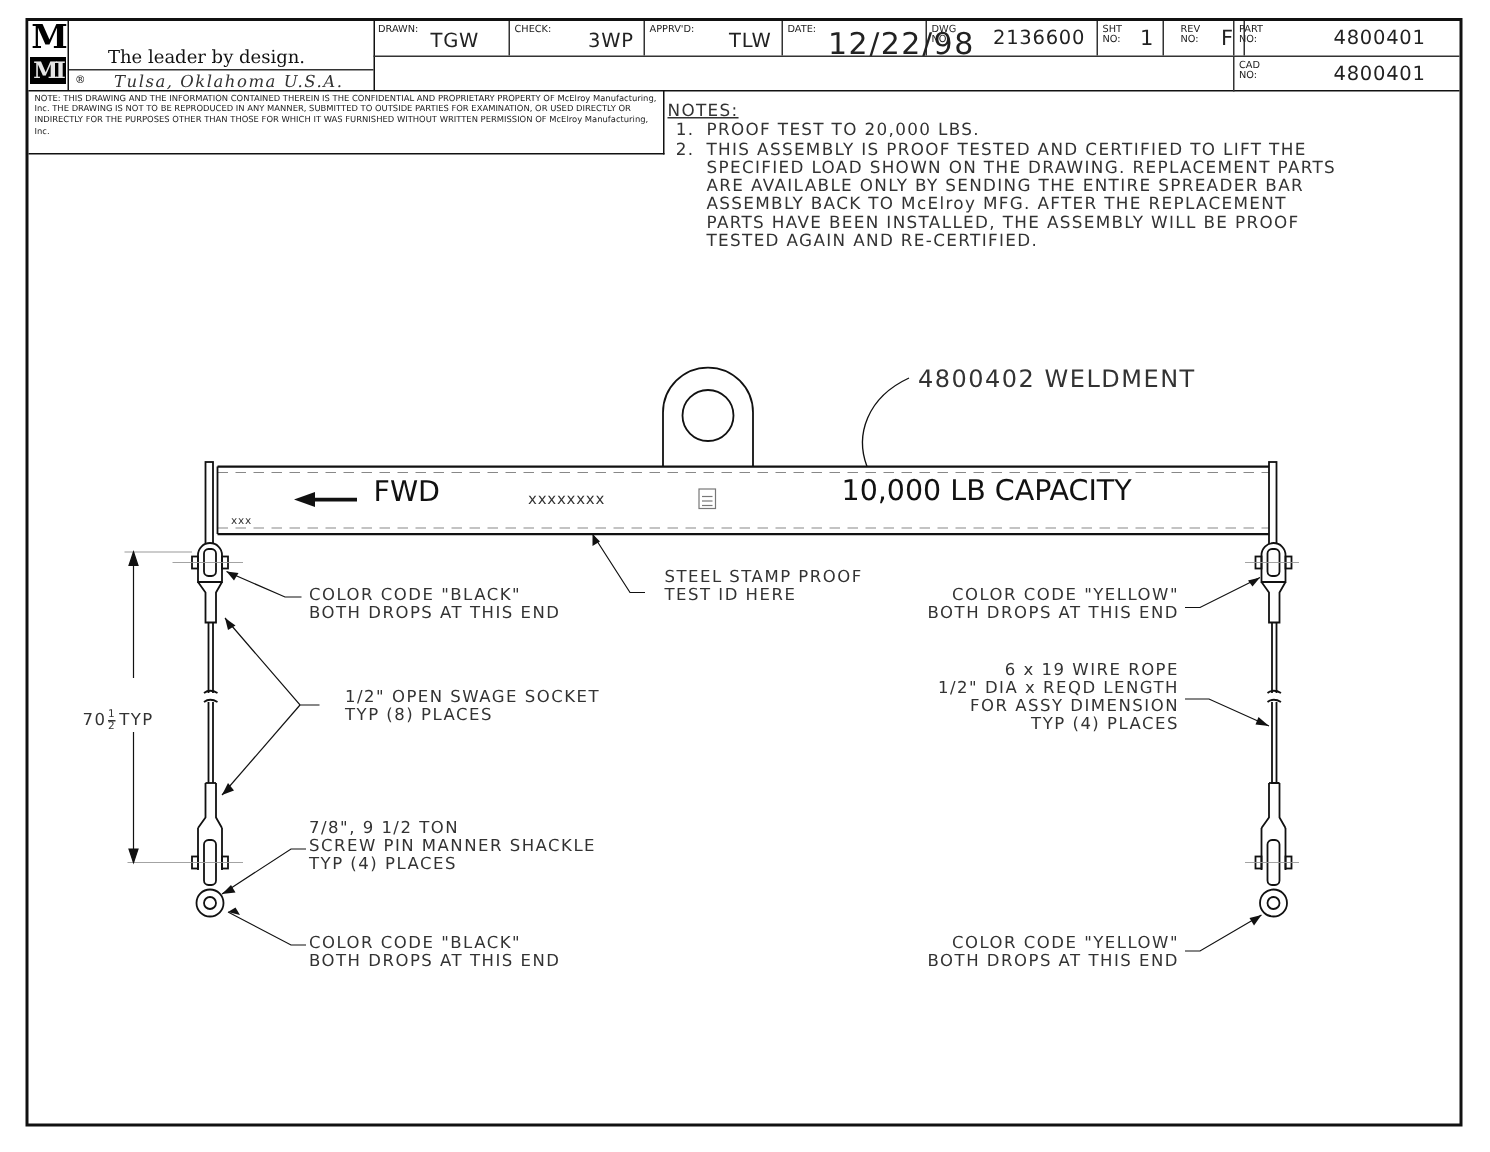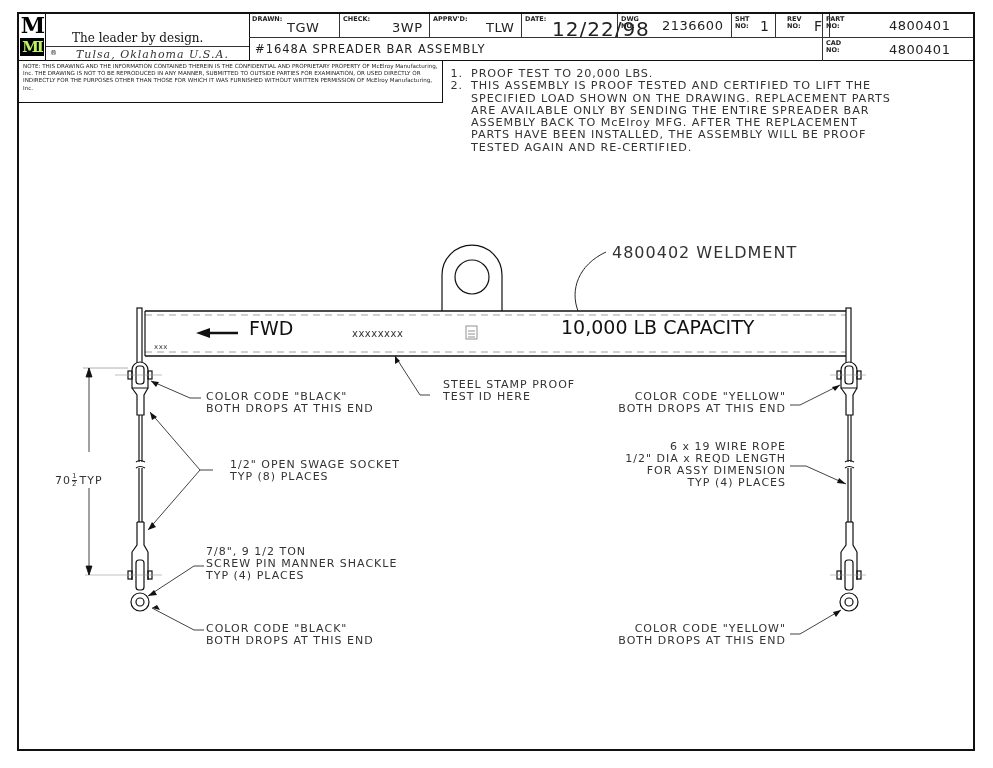--- a/index.html
+++ b/index.html
@@ -1,20 +1,20 @@
 <!DOCTYPE html>
 <html><head>
 <meta charset="utf-8">
 <style>
   html, body { margin:0; padding:0; background:#ffffff; }
   body { width:993px; height:768px; position:relative; overflow:hidden; font-family:"DejaVu Sans", sans-serif; color:#111; }
   .sheet { position:absolute; left:17px; top:12px; width:958px; height:739px; border:2px solid #111; box-sizing:border-box; }
   .tb { position:absolute; left:0; top:0; width:954px; height:46px; border-bottom:1.5px solid #111; }
   .cell { position:absolute; border-right:1px solid #333; box-sizing:border-box; }
-  .lbl { position:absolute; left:3px; top:2px; font-size:6.5px; line-height:7px; color:#222; text-transform:uppercase;font-weight:bold; }
+  .lbl { position:absolute; left:3px; top:2px; font-size:6.5px; line-height:7px; color:#222; text-transform:uppercase; }
   .val { position:absolute; font-size:13px; color:#222; letter-spacing:0.5px; }
   .logo { position:absolute; left:0; top:0; width:26px; height:46px; border-right:1.5px solid #111; background:#fff; }
   .logo .m { font-family:"DejaVu Serif", serif; font-weight:900; font-size:22px; line-height:21px; text-align:center; letter-spacing:-2px; color:#000; }
   .co { position:absolute; left:27px; top:0; width:203px; height:46px; border-right:1.5px solid #111; font-family:"DejaVu Serif", serif; }
   .co .name { position:absolute; left:12px; top:1px; font-size:12.5px; font-weight:bold; text-decoration:underline; }
   .co .tag { position:absolute; left:26px; top:17px; font-size:12px; }
   .co .loc { position:absolute; left:0; top:32px; width:203px; height:14px; border-top:1px solid #333; font-size:7.5px; }
   .co .loc .r { position:absolute; left:4px; top:2px; font-size:7px; }
   .co .loc .t { position:absolute; left:30px; top:2px;font-style:italic; }
   .row2 { position:absolute; left:230px; top:23px; width:724px; height:23px; border-top:1px solid #333; }
@@ -28,21 +28,21 @@
   .r { text-align:right; }
   svg { position:absolute; left:0; top:0; }
 </style>
 </head>
 <body>
 
 <div class="sheet">
   <div class="tb">
     <div class="logo">
       <div class="m" style="margin-top:1px">M</div>
-      <div class="m" style="font-size:15px;line-height:18px;border-top:2px solid #fff;background:#000;color:#bef264;margin:0 1px">MI</div>
+      <div class="m" style="font-size:15px;line-height:18px;border-top:2px solid #fff;background:#000;color:#e5e5e5;margin:0 1px">MI</div>
     </div>
     <div class="co">
       <div class="tag">The leader by design.</div>
       <div class="loc">
         <span class="r">®</span>
         <span class="t">Tulsa, Oklahoma U.S.A.</span>
       </div>
     </div>
 
     <div class="cell" style="left:230px;top:0;width:91px;height:23px">
@@ -72,31 +72,31 @@
     <div class="cell" style="left:765px;top:0;width:46px;height:23px">
       <span class="lbl" style="width:16px">REV No:</span>
       <span class="val" style="left:30px;top:4px;font-size:14px">F</span>
     </div>
     <div class="cell" style="left:803px;top:0;width:151px;height:23px;border-right:none;border-left:1px solid #333">
       <span class="lbl" style="width:18px">PART No:</span>
       <span class="val" style="left:66px;top:4px">4800401</span>
     </div>
 
     <div class="row2">
-      <span class="title">#1648A SPREADER BAR ASSEMBLY</span>
       <div class="cell" style="left:573px;top:0;width:151px;height:23px;border-right:none;border-left:1px solid #333">
         <span class="lbl" style="width:18px">CAD No:</span>
         <span class="val" style="left:66px;top:4px">4800401</span>
       </div>
     </div>
   </div>
 
   <div class="conf">NOTE: THIS DRAWING AND THE INFORMATION CONTAINED THEREIN IS THE CONFIDENTIAL AND PROPRIETARY PROPERTY OF McElroy Manufacturing, Inc. THE DRAWING IS NOT TO BE REPRODUCED IN ANY MANNER, SUBMITTED TO OUTSIDE PARTIES FOR EXAMINATION, OR USED DIRECTLY OR INDIRECTLY FOR THE PURPOSES OTHER THAN THOSE FOR WHICH IT WAS FURNISHED WITHOUT WRITTEN PERMISSION OF McElroy Manufacturing, Inc.</div>
 
   <div class="notes">
+    <div class="hd">NOTES:</div>
     <div class="item">
       <span class="num">1.</span>
       <span>PROOF TEST TO 20,000 LBS.</span>
     </div>
     <div class="item">
       <span class="num">2.</span>
       <span style="width:430px">THIS ASSEMBLY IS PROOF TESTED AND CERTIFIED TO LIFT THE SPECIFIED LOAD SHOWN ON THE DRAWING. REPLACEMENT PARTS ARE AVAILABLE ONLY BY SENDING THE ENTIRE SPREADER BAR ASSEMBLY BACK TO McElroy MFG.  AFTER THE REPLACEMENT PARTS HAVE BEEN INSTALLED, THE ASSEMBLY WILL BE PROOF TESTED AGAIN AND RE-CERTIFIED.</span>
     </div>
   </div>
 </div>

